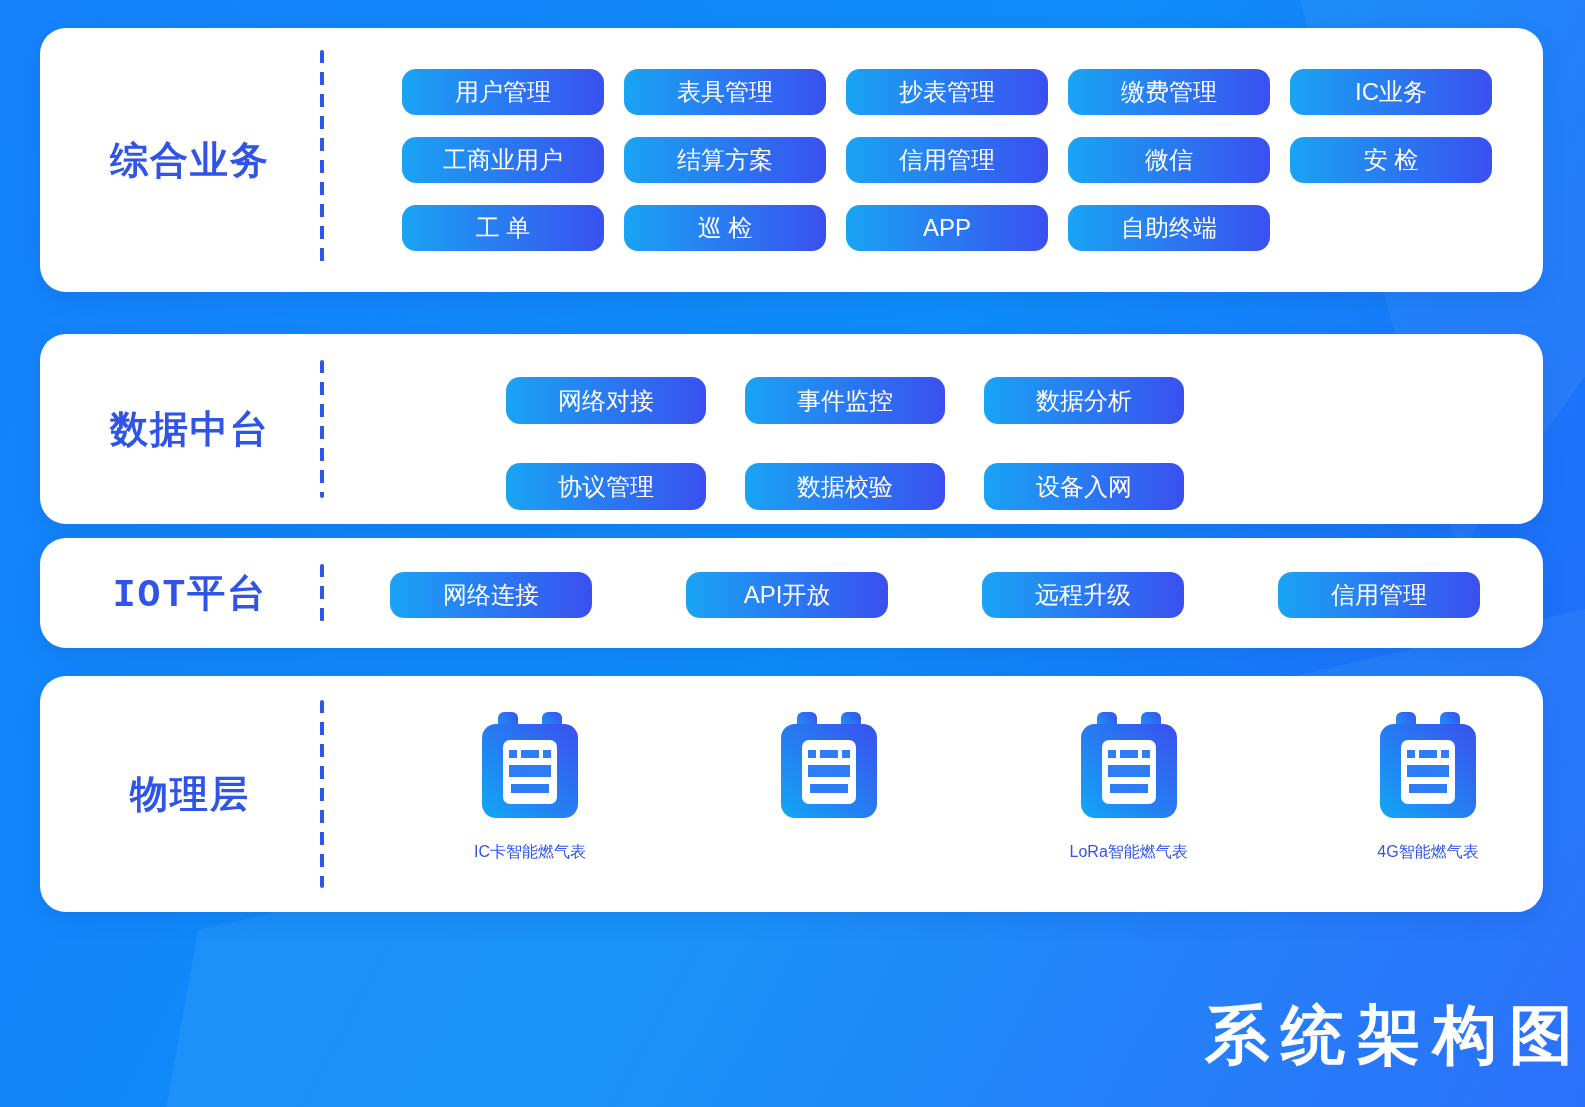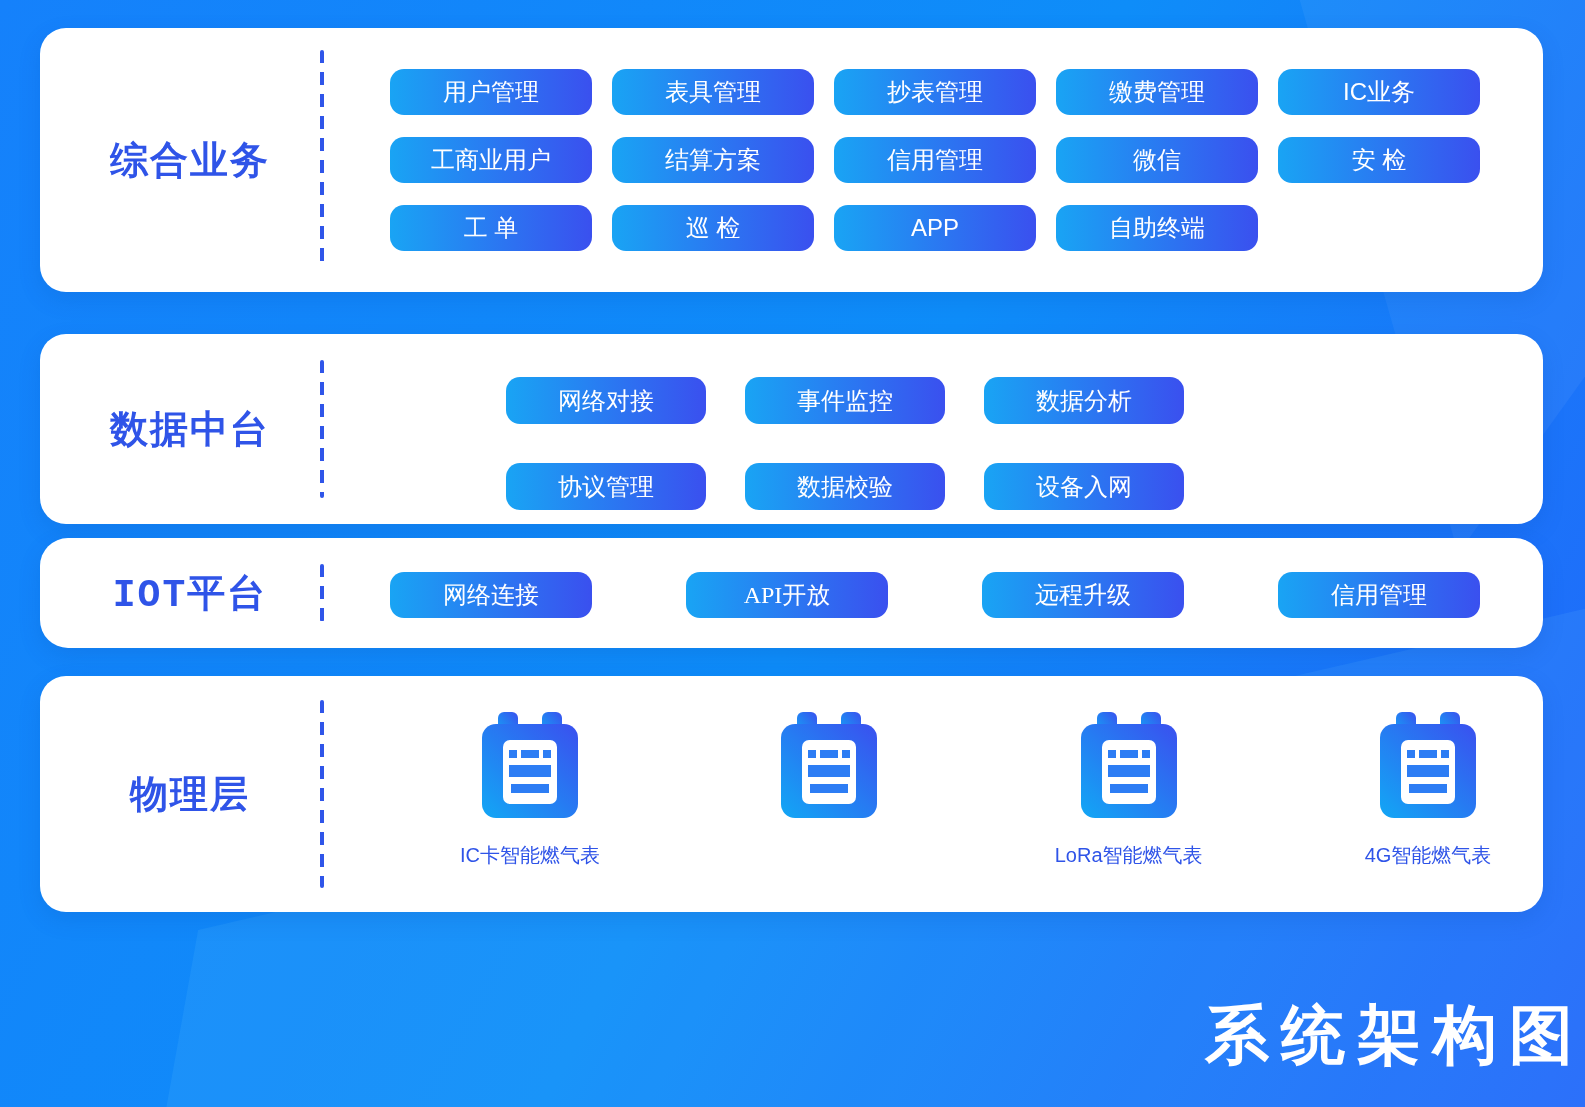--- a/index.html
+++ b/index.html
@@ -21,21 +21,21 @@
     clip-path: polygon(82% 0%, 100% 0%, 100% 34%, 92% 50%);
     pointer-events:none;
   }
   .panel {
     position:absolute; left:40px; width:1503px;
     background:#ffffff; border-radius:26px;
     box-shadow: 0 8px 22px rgba(10,70,170,0.16);
   }
   #panel-business { top:28px;  height:264px; }
   #panel-data     { top:334px; height:190px; }
-  #panel-iot      { top:538px; height:110px;border-radius:28px; }
+  #panel-iot      { top:538px; height:110px; }
   #panel-physical { top:676px; height:236px; }
 
   .side-label-box {
     position:absolute; left:0; top:0; bottom:0; width:300px;
     display:flex; align-items:center; justify-content:center;
   }
   .side-label {
     color:#2F54E8; font-size:38px; font-weight:800; letter-spacing:2px;font-family:Liberation Mono, monospace;
   }
   .divider {
@@ -48,45 +48,45 @@
   #panel-physical .divider { top:24px; bottom:24px; }
 
   .pill {
     height:46px; border-radius:14px;
     background: linear-gradient(90deg, #19A4F4 0%, #3A50EF 100%);
     color:#ffffff; font-size:24px; font-weight:500;
     display:flex; align-items:center; justify-content:center;
     white-space:nowrap;
   }
   .grid-business {
-    position:absolute; left:350px; top:41px;
+    position:absolute; left:362px; top:41px;
     display:grid; grid-template-columns: repeat(5, 202px);
     column-gap:20px; row-gap:22px;
   }
   .grid-data {
     position:absolute; left:466px; top:43px;
     display:grid; grid-template-columns: repeat(3, 200px);
     column-gap:132px; row-gap:22px;gap:39px;
   }
   .grid-data .pill { height:47px; }
   .row-iot {
     position:absolute; left:350px; top:34px; width:1090px;
-    display:flex; justify-content:space-between;font-family:Liberation Serif, serif;
+    display:flex; justify-content:space-between;
   }
   .row-iot .pill { width:202px; }
 
   .devices {
     position:absolute; left:365px; top:36px; width:1148px;
     display:flex; justify-content:space-between;
   }
   .device {
     width:250px; display:flex; flex-direction:column; align-items:center;
   }
   .device-label {
-    margin-top:24px; color:#2F54E8; font-size:20px; font-weight:500;
+    margin-top:24px; color:#2F54E8; font-size:16px; font-weight:500;
     white-space:nowrap;
   }
   .big-title {
     position:absolute; top:992px; left:0; width:100%;
     text-align:right; color:#ffffff;
     font-size:64px; font-weight:800; letter-spacing:12px;
   }
   .hidden-defs { position:absolute; width:0; height:0; }
 </style>
 </head>

